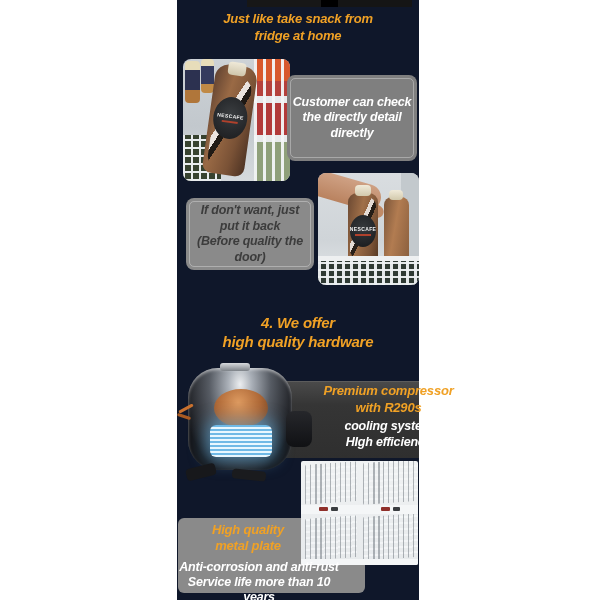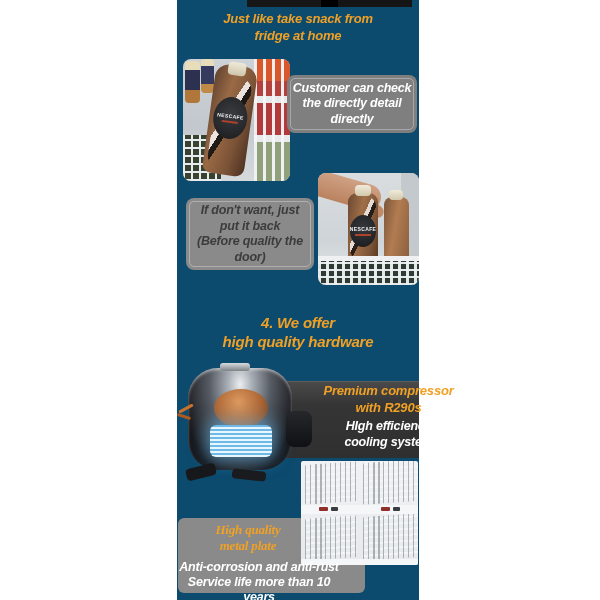--- a/index.html
+++ b/index.html
@@ -1,39 +1,39 @@
 <!DOCTYPE html>
 <html><head>
 <meta charset="utf-8">
 <style>
   * { margin:0; padding:0; box-sizing:border-box; }
   html,body { width:600px; height:600px; background:#ffffff; overflow:hidden;
               font-family:"Liberation Sans", sans-serif; }
   .stage { position:relative; width:600px; height:600px; background:#ffffff; }
 
   
-  .column { position:absolute; left:177px; top:0; width:242px; height:600px; background:#0c4a6e; }
+  .column { position:absolute; left:177px; top:0; width:242px; height:600px; background:#0f172a; }
 
   
   .top-remnant { position:absolute; top:0; left:70px; width:165px; height:7px;
                  background:linear-gradient(90deg,#171717 0 45%, #000 45% 55%, #151515 55% 100%); }
 
   
   .h-orange { position:absolute; width:100%; text-align:center; color:#F0A125;
               font-weight:bold; font-style:italic; letter-spacing:-0.2px; }
   .title1 { top:10px; font-size:13px; line-height:17px; }
   .title2 { top:313px; font-size:15px; line-height:19px; }
 
   
   .callout { position:absolute; border-radius:8px; display:flex; align-items:center;
              justify-content:center; text-align:center; font-weight:bold; font-style:italic;
              font-size:12.5px; line-height:15.5px; letter-spacing:-0.2px; z-index:4; }
   .callout::after { content:""; position:absolute; inset:3px; border:1px solid rgba(255,255,255,.32);
                     border-radius:5px; pointer-events:none; }
-  .callout-check { left:110px; top:75px; width:130px; height:58px; background:#7F7F7F; color:#ffffff; }
+  .callout-check { left:110px; top:75px; width:130px; height:86px; background:#7F7F7F; color:#ffffff; }
   .callout-putback { left:9px; top:198px; width:128px; height:72px; background:#8a8a8a; color:#3c3c3c; }
 
   
   .photo { position:absolute; border-radius:8px; overflow:hidden; z-index:2; }
   .p1 { left:6px; top:59px; width:107px; height:122px;
         background:linear-gradient(180deg,#cdd2d6 0%, #c2c8cd 55%, #d6dadd 100%); }
   .p2 { left:141px; top:173px; width:101px; height:112px;
         background:linear-gradient(180deg,#d9dde0 0%, #cfd4d8 60%, #e4e7e9 100%); }
 
   
@@ -138,21 +138,21 @@
   .bk-b { left:62px; top:0px;  width:55px; height:42px; }
   .bk-c { left:4px;  top:56px; width:52px; height:42px; }
   .bk-d { left:62px; top:54px; width:55px; height:44px; }
   .rail { position:absolute; left:0; width:100%; height:9px; background:#f4f6f7; }
   .rail-mid { top:44px; } .rail-bot { top:98px; }
   .tag-red { position:absolute; width:9px; height:4px; background:#8f2f2a; border-radius:1px; top:2px; }
   .tag-dark { position:absolute; width:7px; height:4px; background:#3a3d40; border-radius:1px; top:2px; }
 
   .plate-title { position:absolute; left:1px; top:522px; width:140px; z-index:5; text-align:center;
         color:#F0A125; font-weight:bold; font-style:italic; font-size:13px; line-height:16px;
-        letter-spacing:-0.2px;font-family:Liberation Serif, serif; }
+        letter-spacing:-0.2px; }
   .plate-sub { position:absolute; left:1px; top:560px; width:162px; z-index:5; text-align:center;
         color:#ffffff; font-weight:bold; font-style:italic; font-size:12.5px; line-height:15px;
         letter-spacing:-0.2px; }
 </style>
 </head>
 <body>
 
 <div class="stage">
   <div class="column">
 
@@ -228,22 +228,22 @@
       <div class="comp-mount"></div>
       <div class="comp-foot1"></div>
       <div class="comp-foot2"></div>
       <div class="comp-wire1"></div>
       <div class="comp-wire2"></div>
     </div>
     <div class="hw-text">
       <div class="l-or">Premium compressor</div>
       <div class="l-or">with R290s</div>
       <div class="gap"></div>
+      <div class="l-wh">cooling system</div>
       <div class="l-wh">HIgh efficiency</div>
-      <div class="l-wh">cooling system</div>
     </div>
 
     <div class="plate-panel"></div>
     <div class="plate-photo">
       <div class="basket bk-a"></div>
       <div class="basket bk-b"></div>
       <div class="basket bk-c"></div>
       <div class="basket bk-d"></div>
       <div class="rail rail-mid">
         <div class="tag-red" style="left:18px;"></div>

